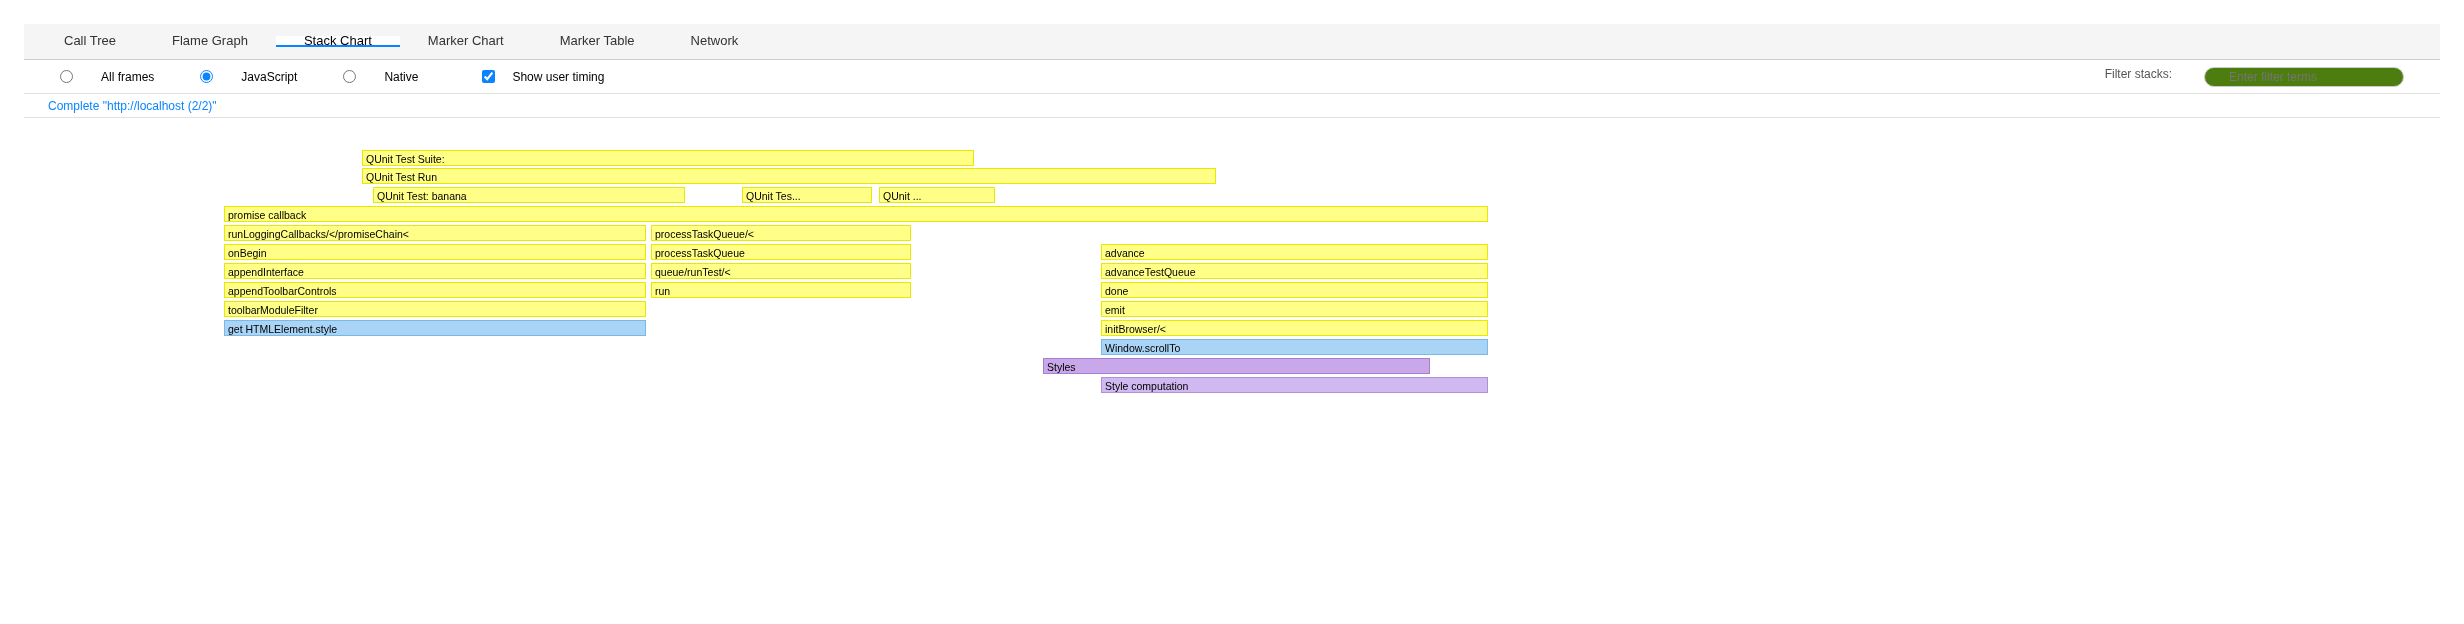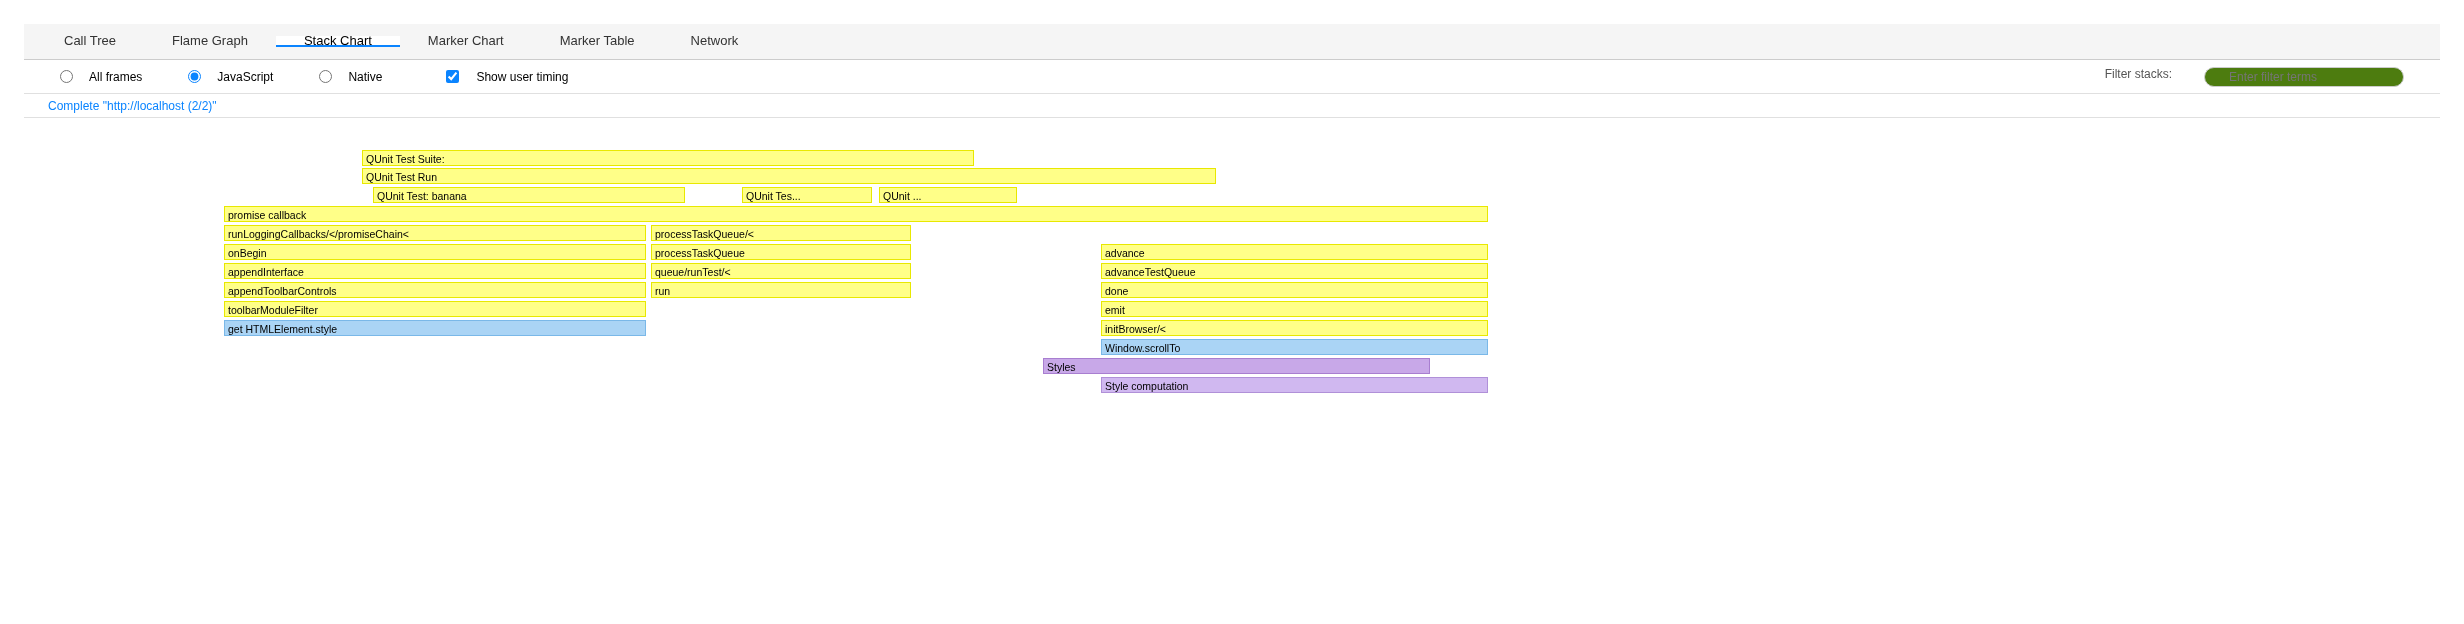--- a/index.html
+++ b/index.html
@@ -48,21 +48,21 @@
       height: 34px;
     }
     .radio-group {
       display: flex;
       align-items: center;
       gap: 10px;
     }
     .radio-item {
       display: flex;
       align-items: center;
-      gap: 4px;
+      gap: 16px;
       cursor: pointer;
     }
     .radio-item input[type="radio"] {
       width: 13px; height: 13px;
       accent-color: #0a84ff;
     }
     .checkbox-item {
       display: flex;
       align-items: center;
       gap: 5px;
@@ -189,21 +189,21 @@
 
 <div class="breadcrumb-bar">
   <a class="breadcrumb-link">Complete "http://localhost (2/2)"</a>
 </div>
 
 <div class="chart-area" id="chart-area">
 <div class="frame" style="top: 32px; left: 338px; width: 612px;">QUnit Test Suite:</div>
     <div class="frame" style="top: 50px; left: 338px; width: 854px;">QUnit Test Run</div>
     <div class="frame" style="top: 69px; left: 349px; width: 312px;">QUnit Test: banana</div>
     <div class="frame" style="top: 69px; left: 718px; width: 130px;">QUnit Tes...</div>
-    <div class="frame" style="top: 69px; left: 855px; width: 138px;">QUnit ...</div>
+    <div class="frame" style="top: 69px; left: 855px; width: 116px;">QUnit ...</div>
     <div class="frame" style="top: 88px; left: 200px; width: 1264px;">promise callback</div>
     <div class="frame" style="top: 107px; left: 200px; width: 422px;">runLoggingCallbacks/&lt;/promiseChain&lt;</div>
     <div class="frame" style="top: 107px; left: 627px; width: 260px;">processTaskQueue/&lt;</div>
     <div class="frame" style="top: 126px; left: 200px; width: 422px;">onBegin</div>
     <div class="frame" style="top: 126px; left: 627px; width: 260px;">processTaskQueue</div>
     <div class="frame" style="top: 126px; left: 1077px; width: 387px;">advance</div>
     <div class="frame" style="top: 145px; left: 200px; width: 422px;">appendInterface</div>
     <div class="frame" style="top: 145px; left: 627px; width: 260px;">queue/runTest/&lt;</div>
     <div class="frame" style="top: 145px; left: 1077px; width: 387px;">advanceTestQueue</div>
     <div class="frame" style="top: 164px; left: 200px; width: 422px;">appendToolbarControls</div>

